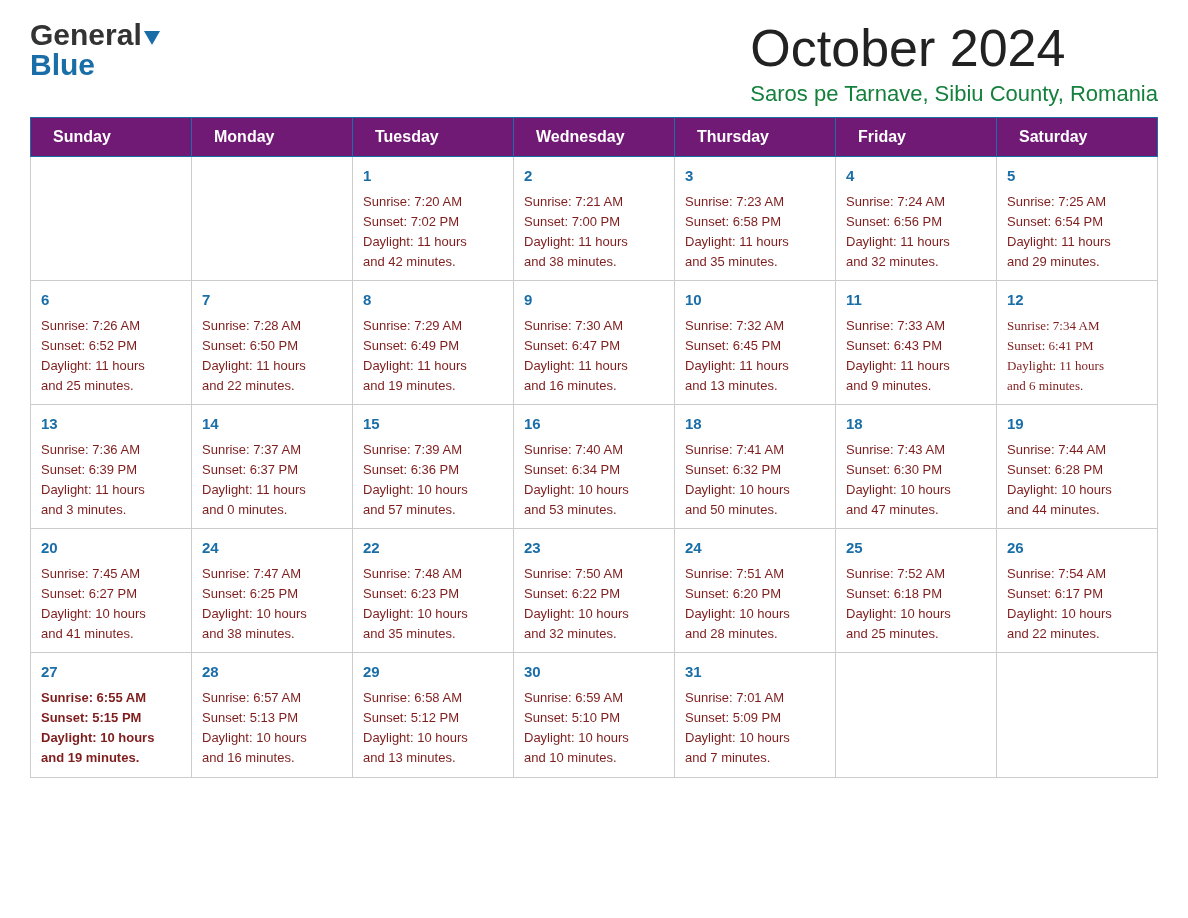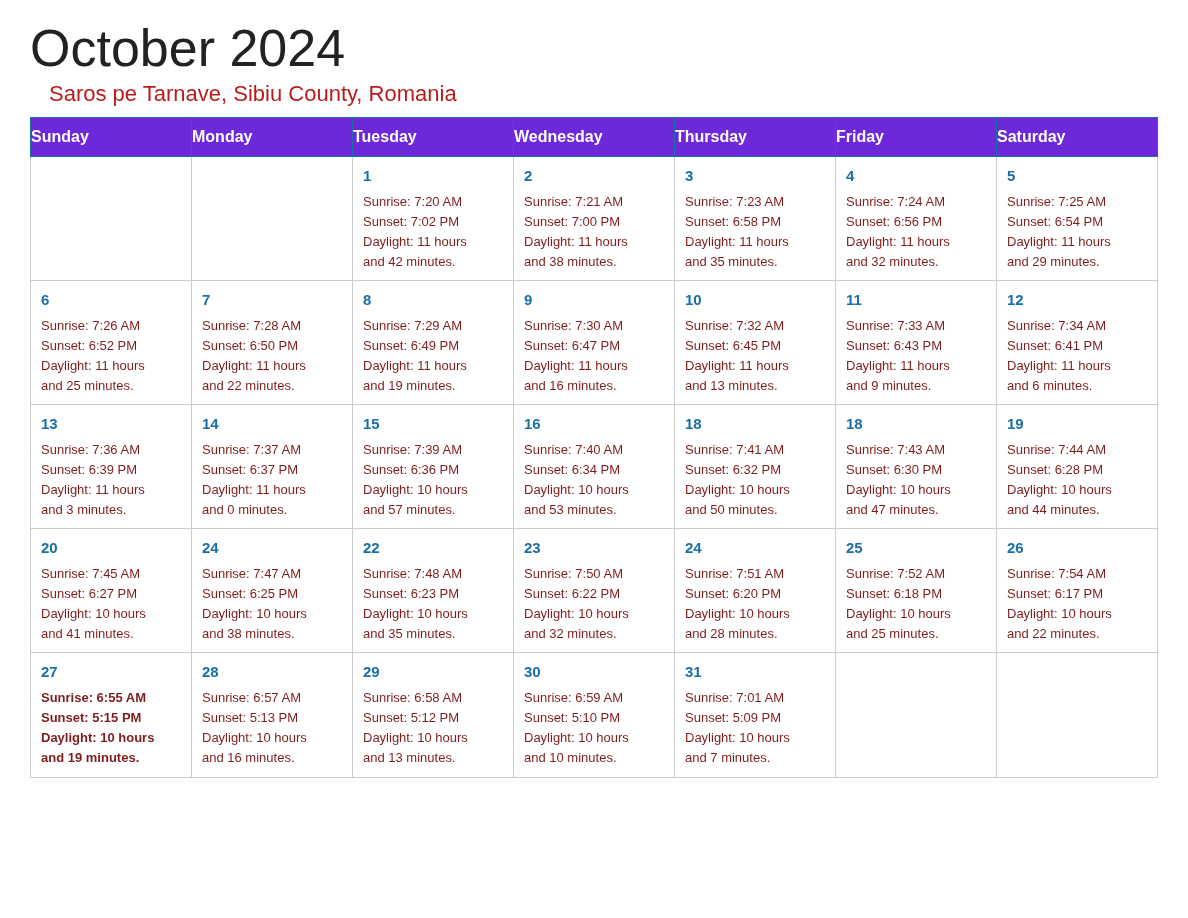--- a/index.html
+++ b/index.html
@@ -24,35 +24,34 @@
     .title-section {
     }
     .month-title {
       font-size: 52px;
       font-weight: normal;
       color: #222;
       line-height: 1.1;
     }
     .location {
       font-size: 22px;
-      color: #b91c1c;
+      color: #15803d;
       margin-top: 4px;
-      margin-left: 19px;
     }
     .calendar-table {
       width: 100%;
       border-collapse: collapse;
       margin-top: 10px;
     }
     .calendar-table th {
-      background: #6d28d9;
+      background: #701a75;
       color: #fff;
       font-size: 16px;
       font-weight: bold;
-      padding: 10px 0;
+      padding: 10px 22px;
       text-align: left;
       border: 1px solid #1a6ea8;
     }
     .calendar-table td {
       border: 1px solid #ccc;
       vertical-align: top;
       padding: 8px 10px;
       width: 14.28%;
       min-height: 110px;
       font-size: 13.5px;
@@ -78,20 +77,32 @@
       line-height: 1;
     }
     .logo-row2 {
       line-height: 1;
     }
   </style>
 </head>
 <body>
 
 <div class="header">
+  <div class="logo">
+    <div class="logo-row1">
+      <span style="font-size:30px;font-weight:bold;color:#333;">General</span><span style="display:inline-block;margin-left:2px;vertical-align:middle;">
+        <svg width="16" height="16" viewBox="0 0 16 16">
+            <polygon points="0,0 16,0 8,14" fill="#1a6ea8"></polygon>
+          </svg>
+      </span>
+    </div>
+    <div class="logo-row2">
+      <span style="font-size:30px;font-weight:bold;color:#1a6ea8;">Blue</span>
+    </div>
+  </div>
   <div class="title-section">
     <div class="month-title">October 2024</div>
     <div class="location">Saros pe Tarnave, Sibiu County, Romania</div>
   </div>
 </div>
 
 <table class="calendar-table">
   <thead>
     <tr>
     <th>Sunday</th>
@@ -181,21 +192,21 @@
         </td>
         <td>
           <span class="day-number">11</span>
           <div class="day-info" style="white-space: pre-line;">Sunrise: 7:33 AM
 Sunset: 6:43 PM
 Daylight: 11 hours
 and 9 minutes.</div>
         </td>
         <td>
           <span class="day-number">12</span>
-          <div class="day-info" style="white-space: pre-line;">Sunrise: 7:34 AM
+          <div class="day-info" style="white-space: pre-line; font-family: Liberation Serif, serif;">Sunrise: 7:34 AM
 Sunset: 6:41 PM
 Daylight: 11 hours
 and 6 minutes.</div>
         </td>
       </tr>
       <tr>
         <td>
           <span class="day-number">13</span>
           <div class="day-info" style="white-space: pre-line;">Sunrise: 7:36 AM
 Sunset: 6:39 PM

